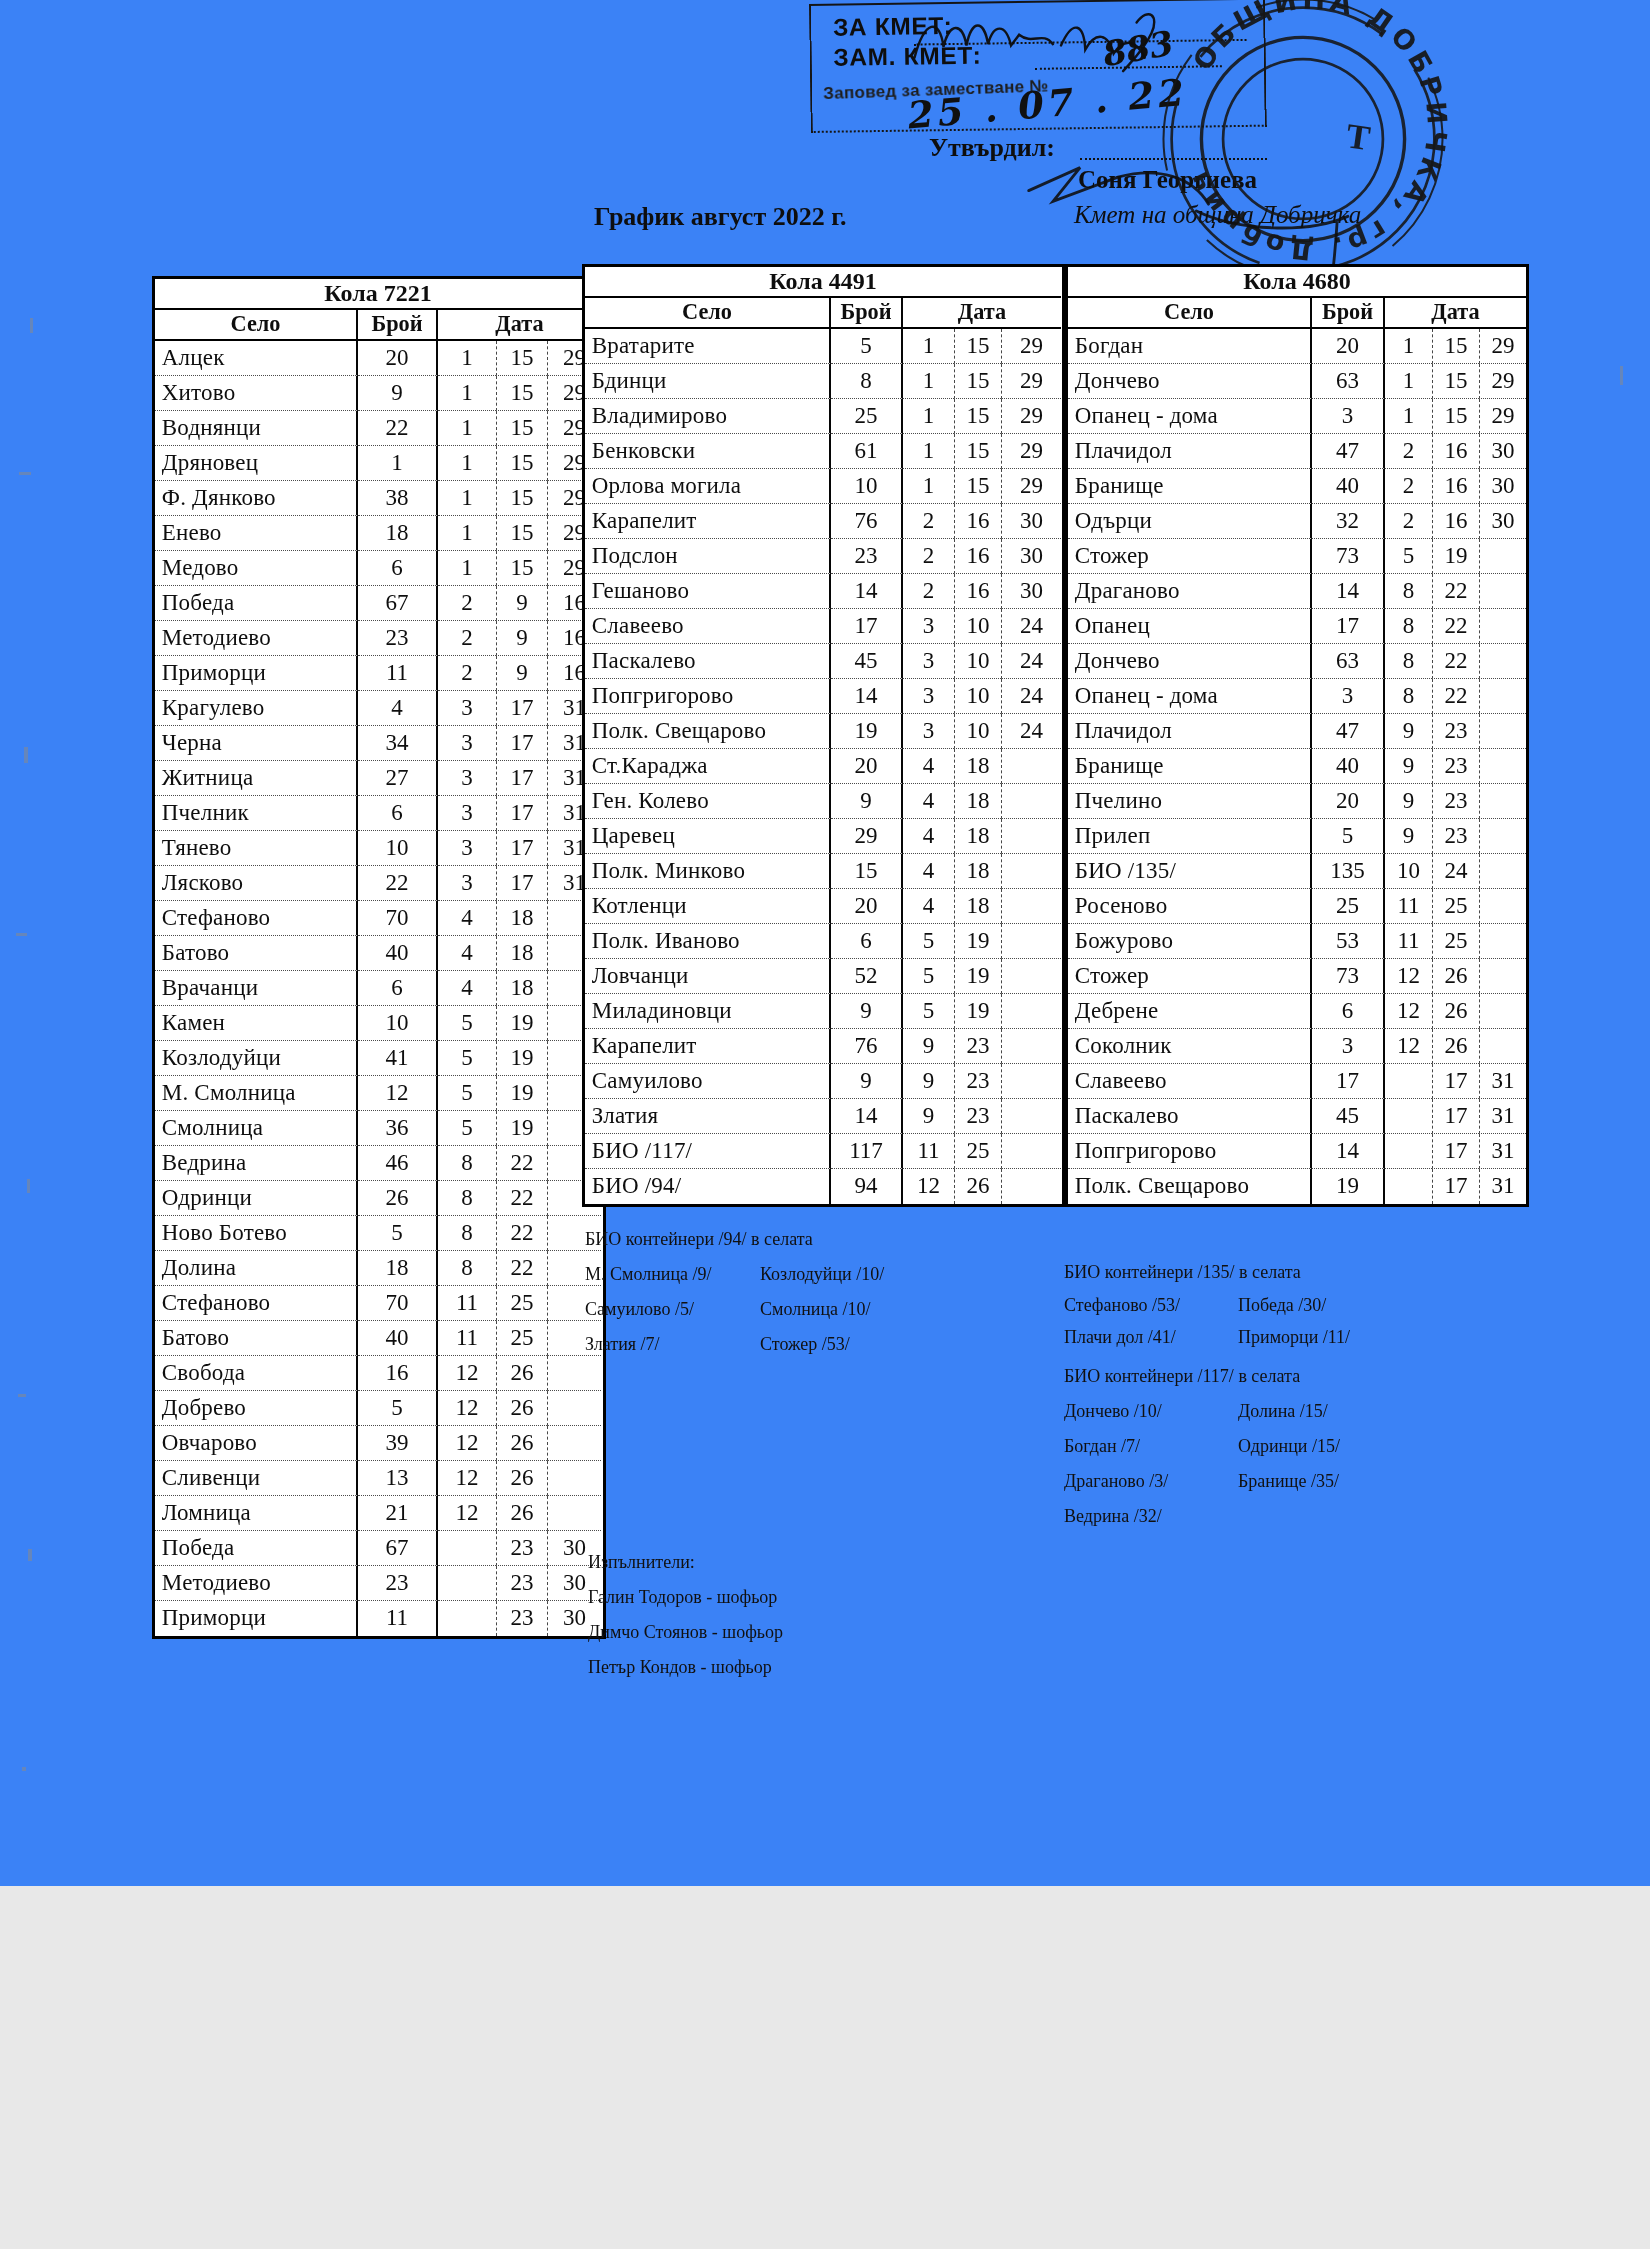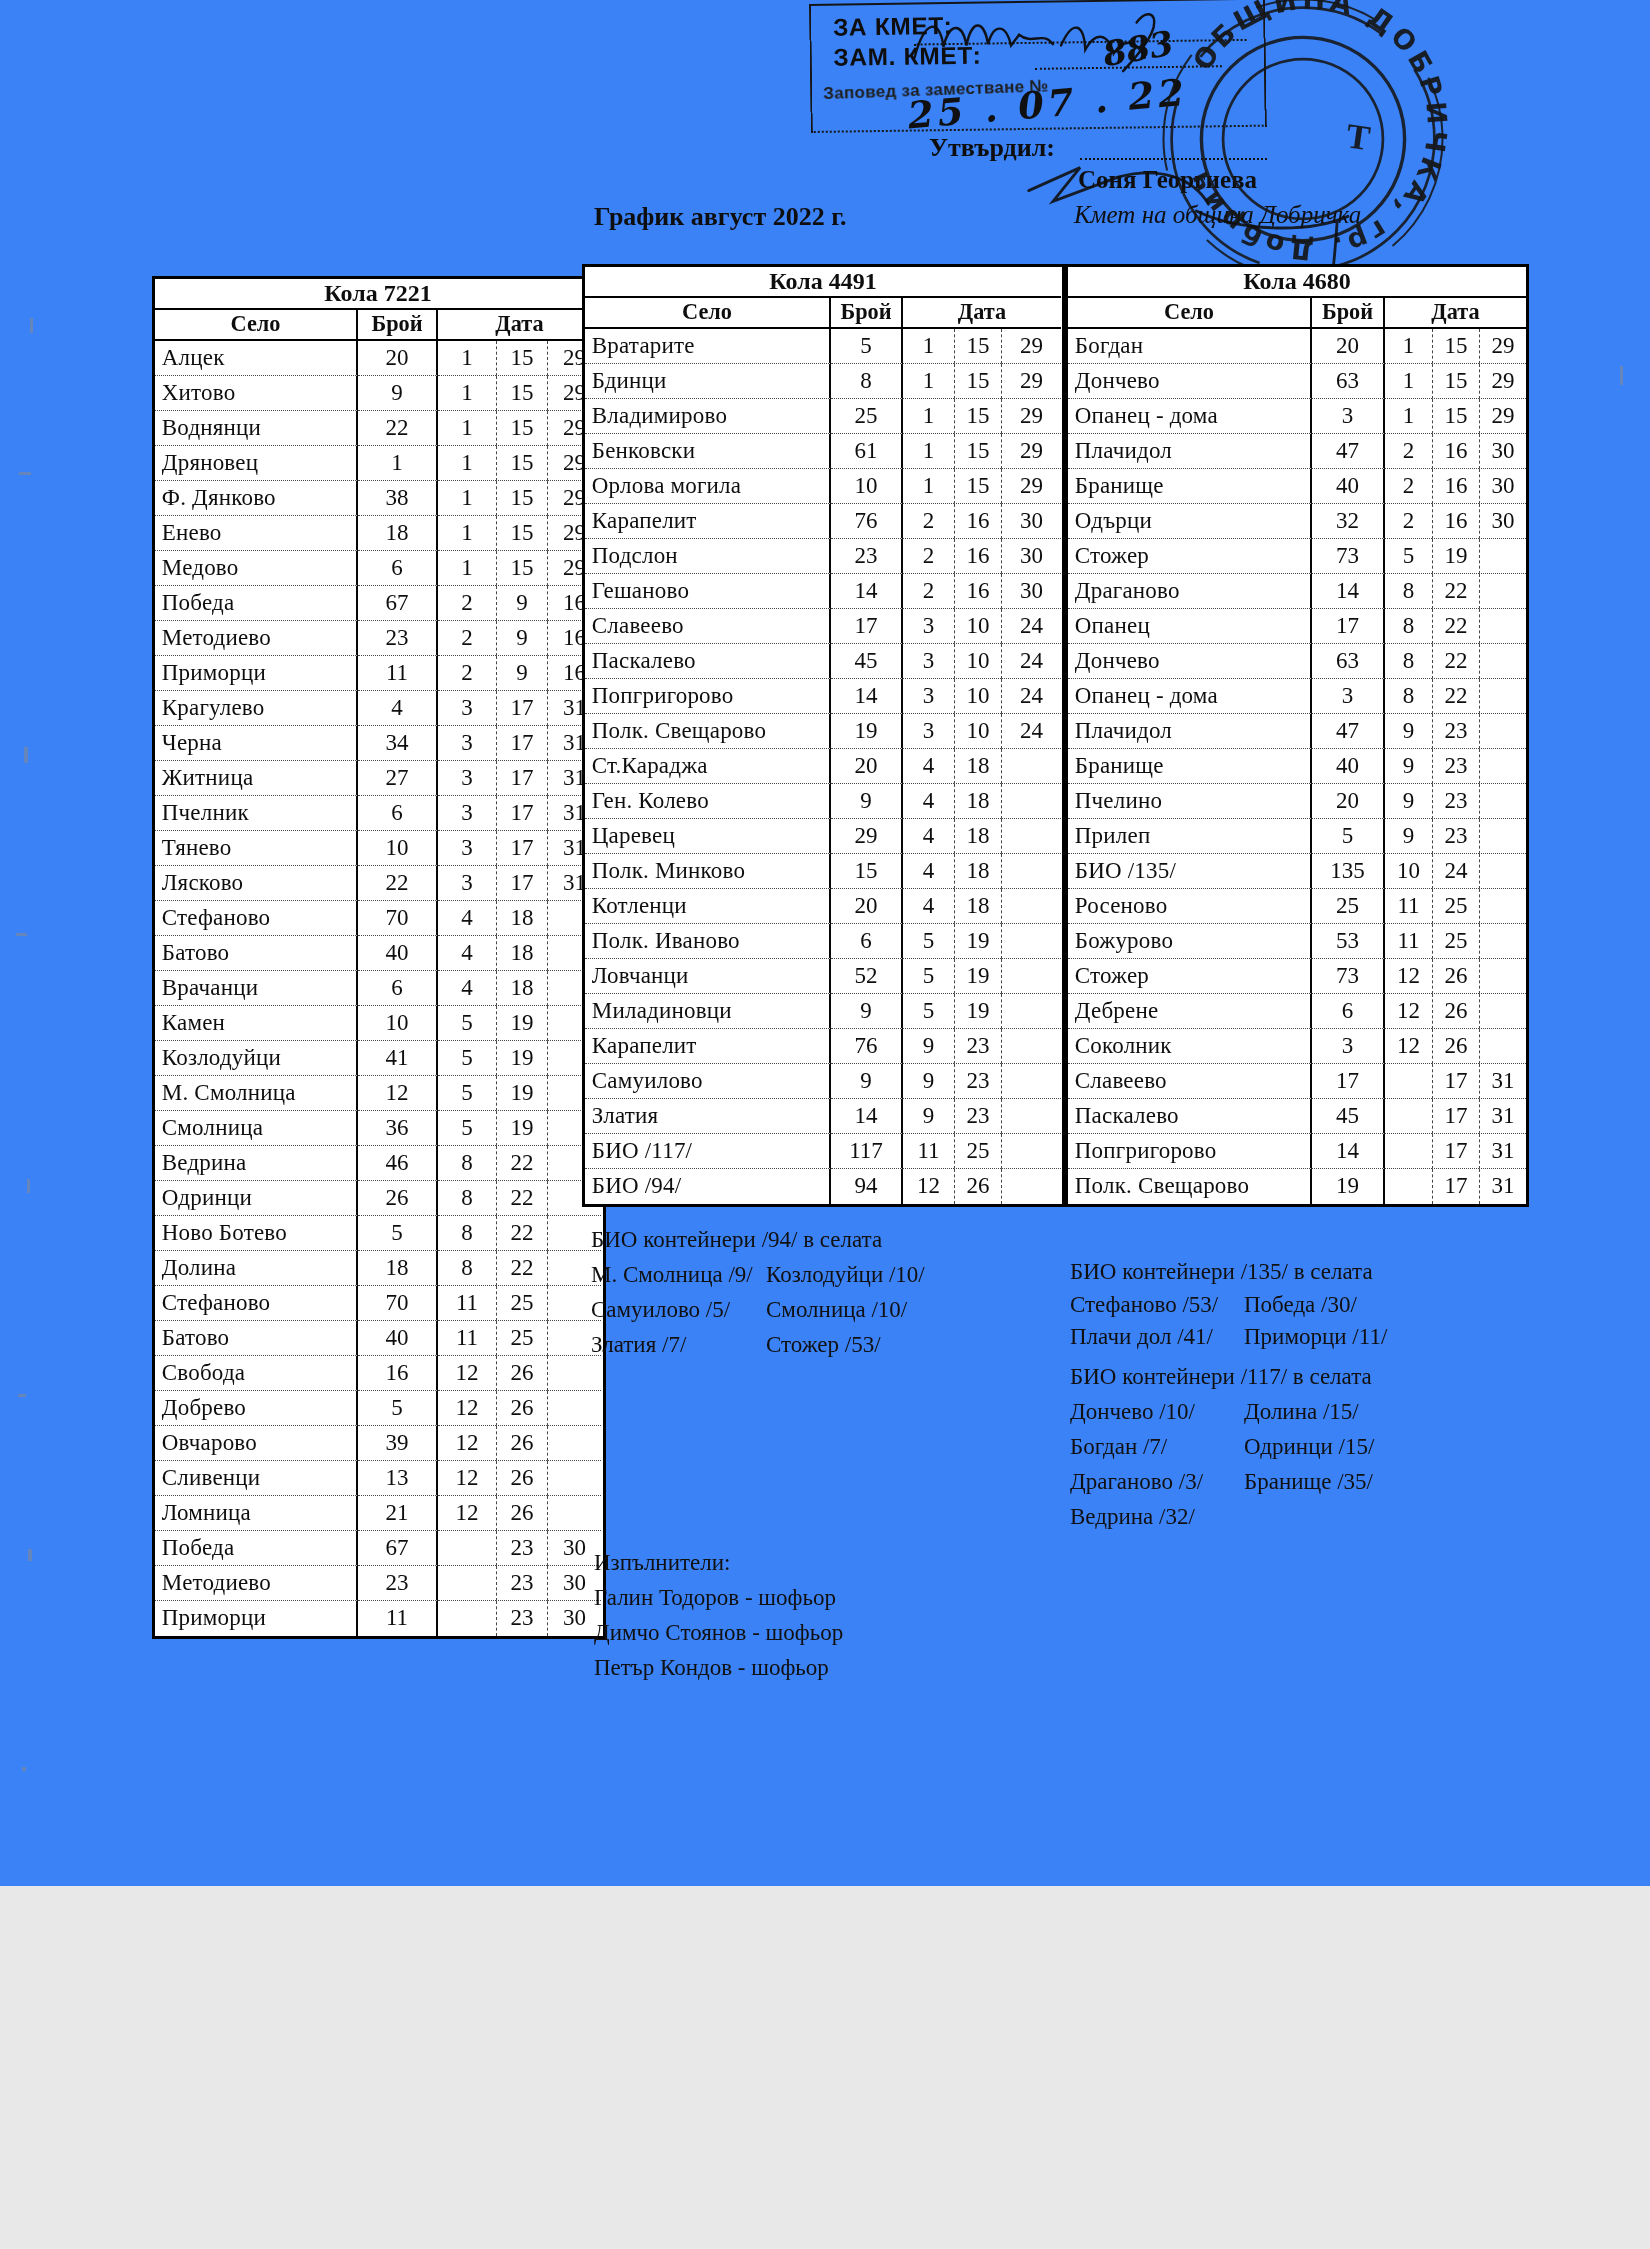--- a/index.html
+++ b/index.html
@@ -40,21 +40,21 @@
   .h-broj{border-right:2.7px solid #050505;}
   .h-data{grid-column:3/-1;}
   .c{height:35px;display:flex;align-items:center;font-size:23px;border-bottom:1.4px dotted #4a4a4a;}
   .c-name{justify-content:flex-start;padding-left:6.8px;border-right:2.7px solid #050505;letter-spacing:0.2px;white-space:nowrap;overflow:hidden;}
   .c-num{justify-content:center;border-right:2.7px solid #050505;}
   .c-d{justify-content:center;}
   .c-d2,.c-d3{border-left:1.4px dashed #474747;}
   .c-last{border-bottom:none;}
 
   
-  .notes{position:absolute;font-size:23px;color:#101010;margin-left:6px;}
+  .notes{position:absolute;font-size:18px;color:#101010;}
   .note-title{height:var(--lh);line-height:var(--lh);white-space:nowrap;}
   .note-line{position:relative;height:var(--lh);line-height:var(--lh);white-space:nowrap;}
   .nc2{position:absolute;left:var(--c2);top:0;}
   .exec-line{height:var(--lh);line-height:var(--lh);white-space:nowrap;}
 
   
   .ovl{position:absolute;pointer-events:none;}
 
   
   .art{position:absolute;background:#8a8a8a;opacity:.55;}

